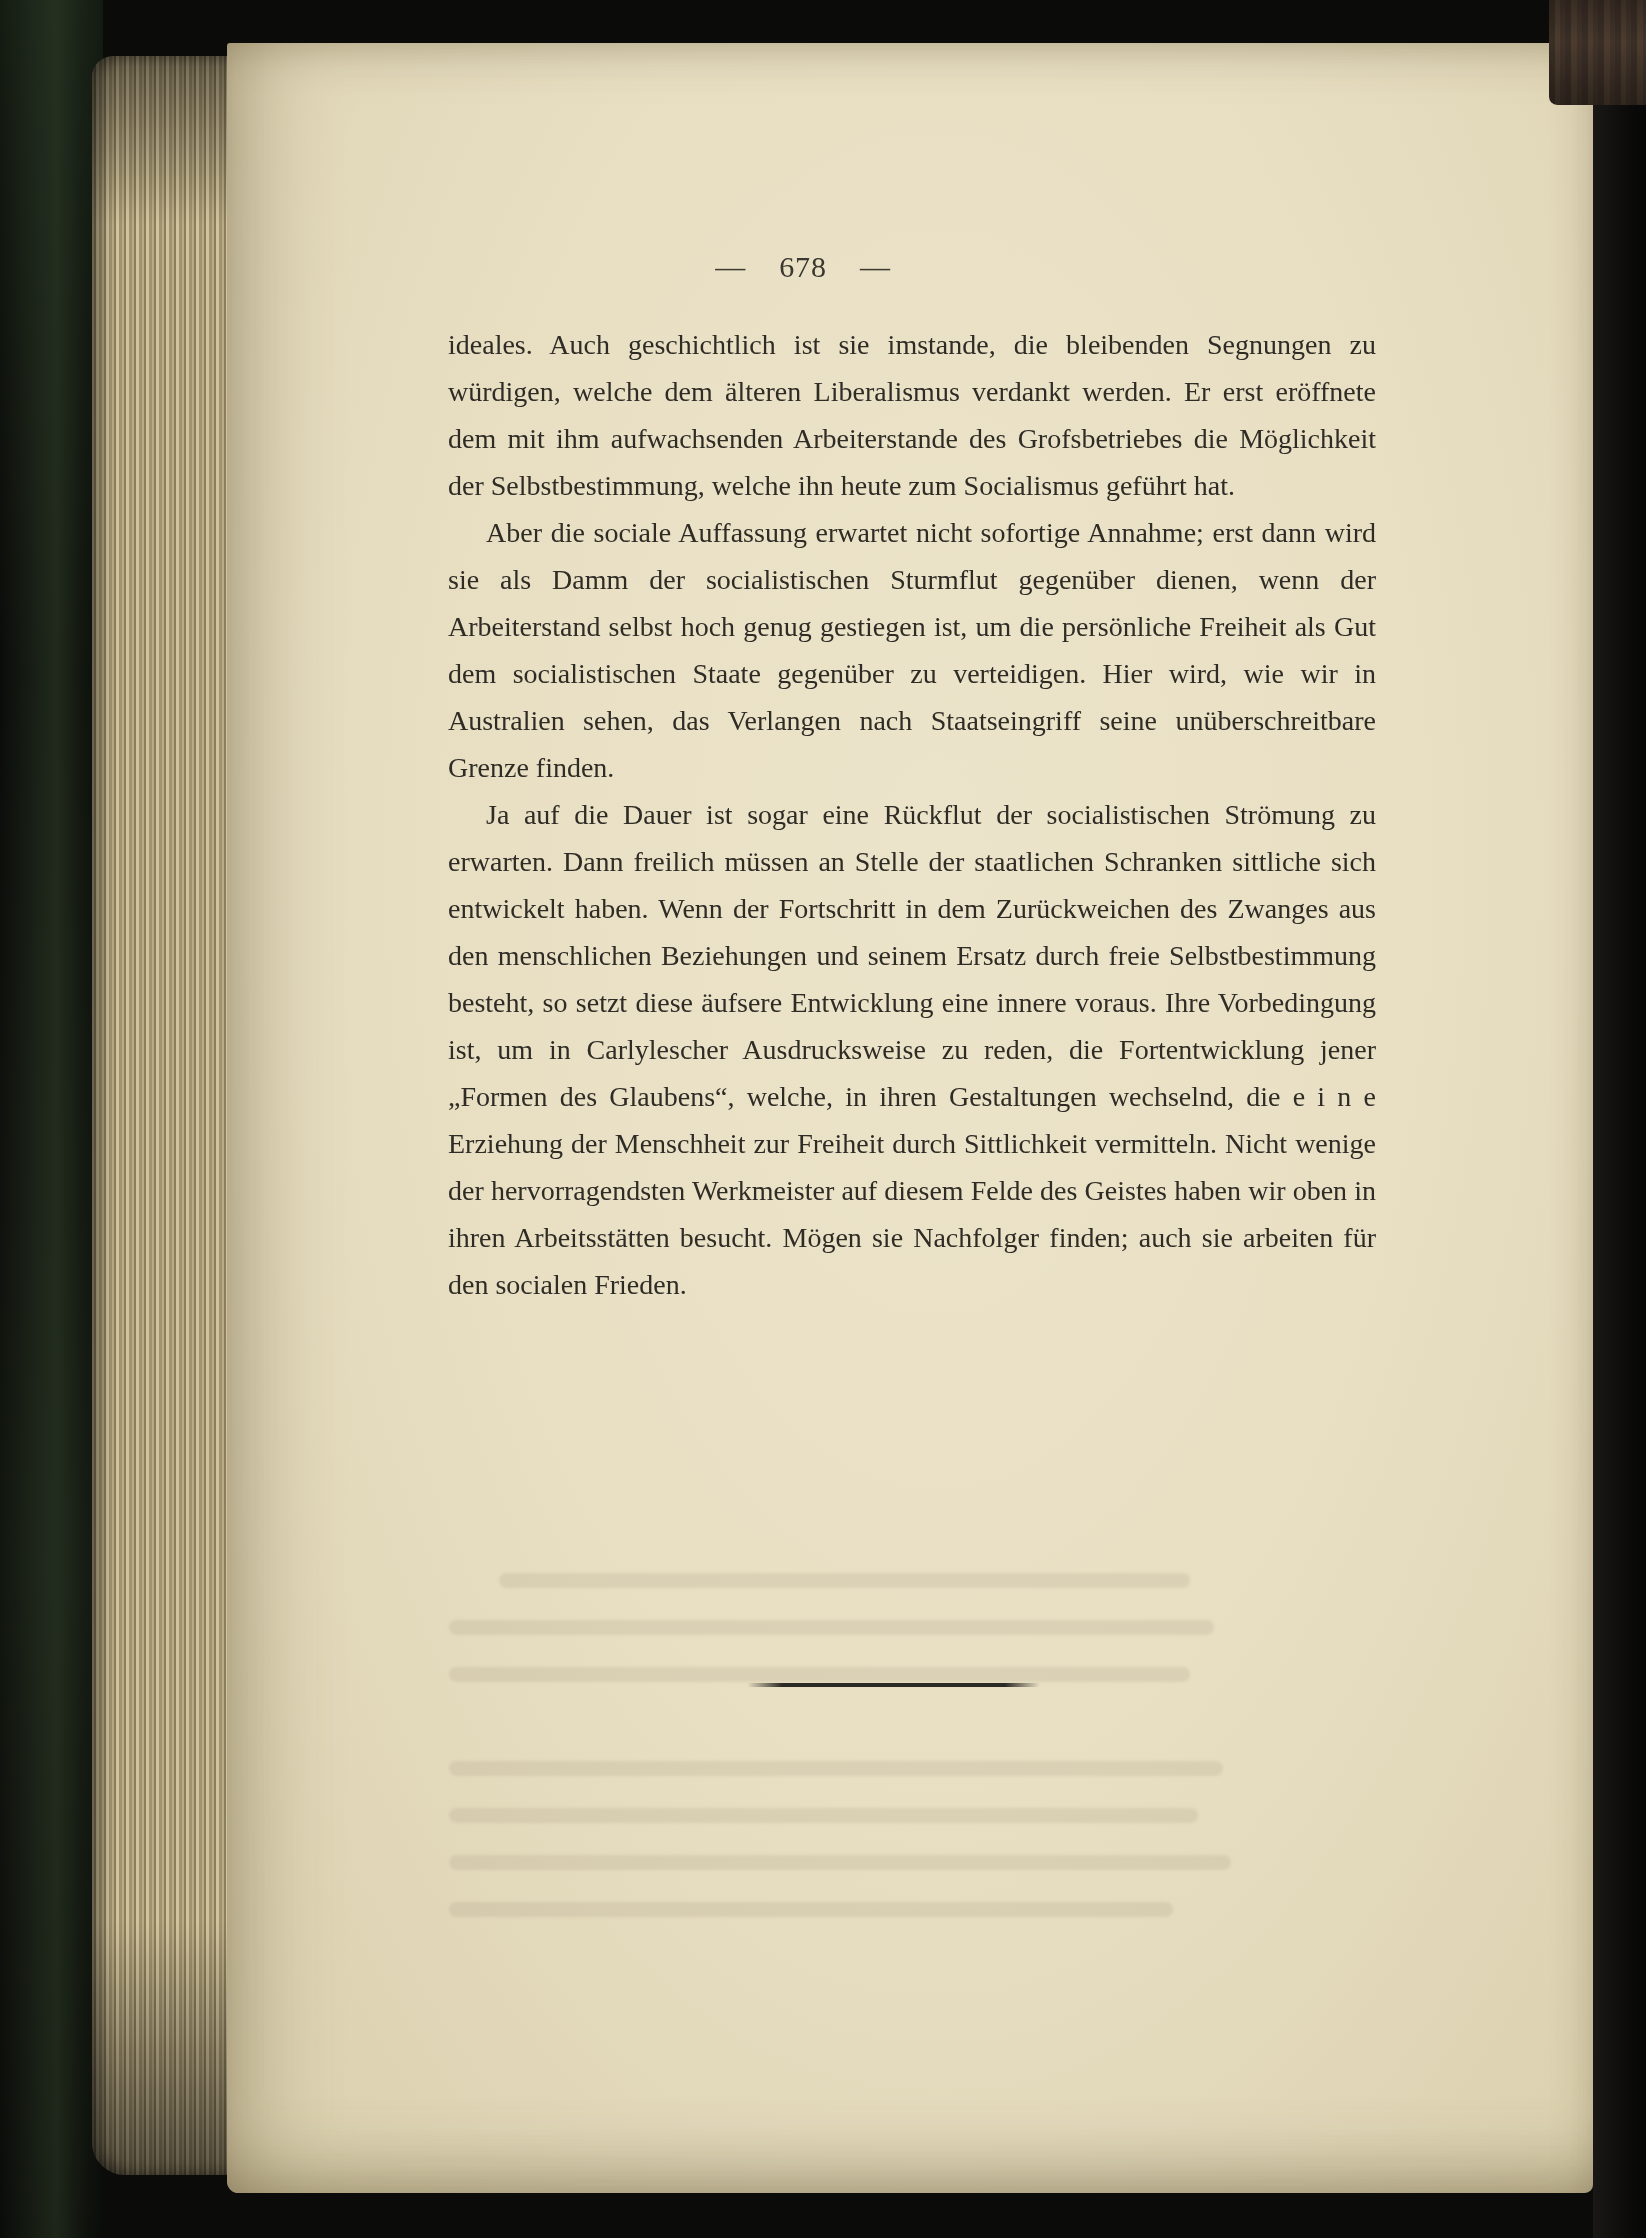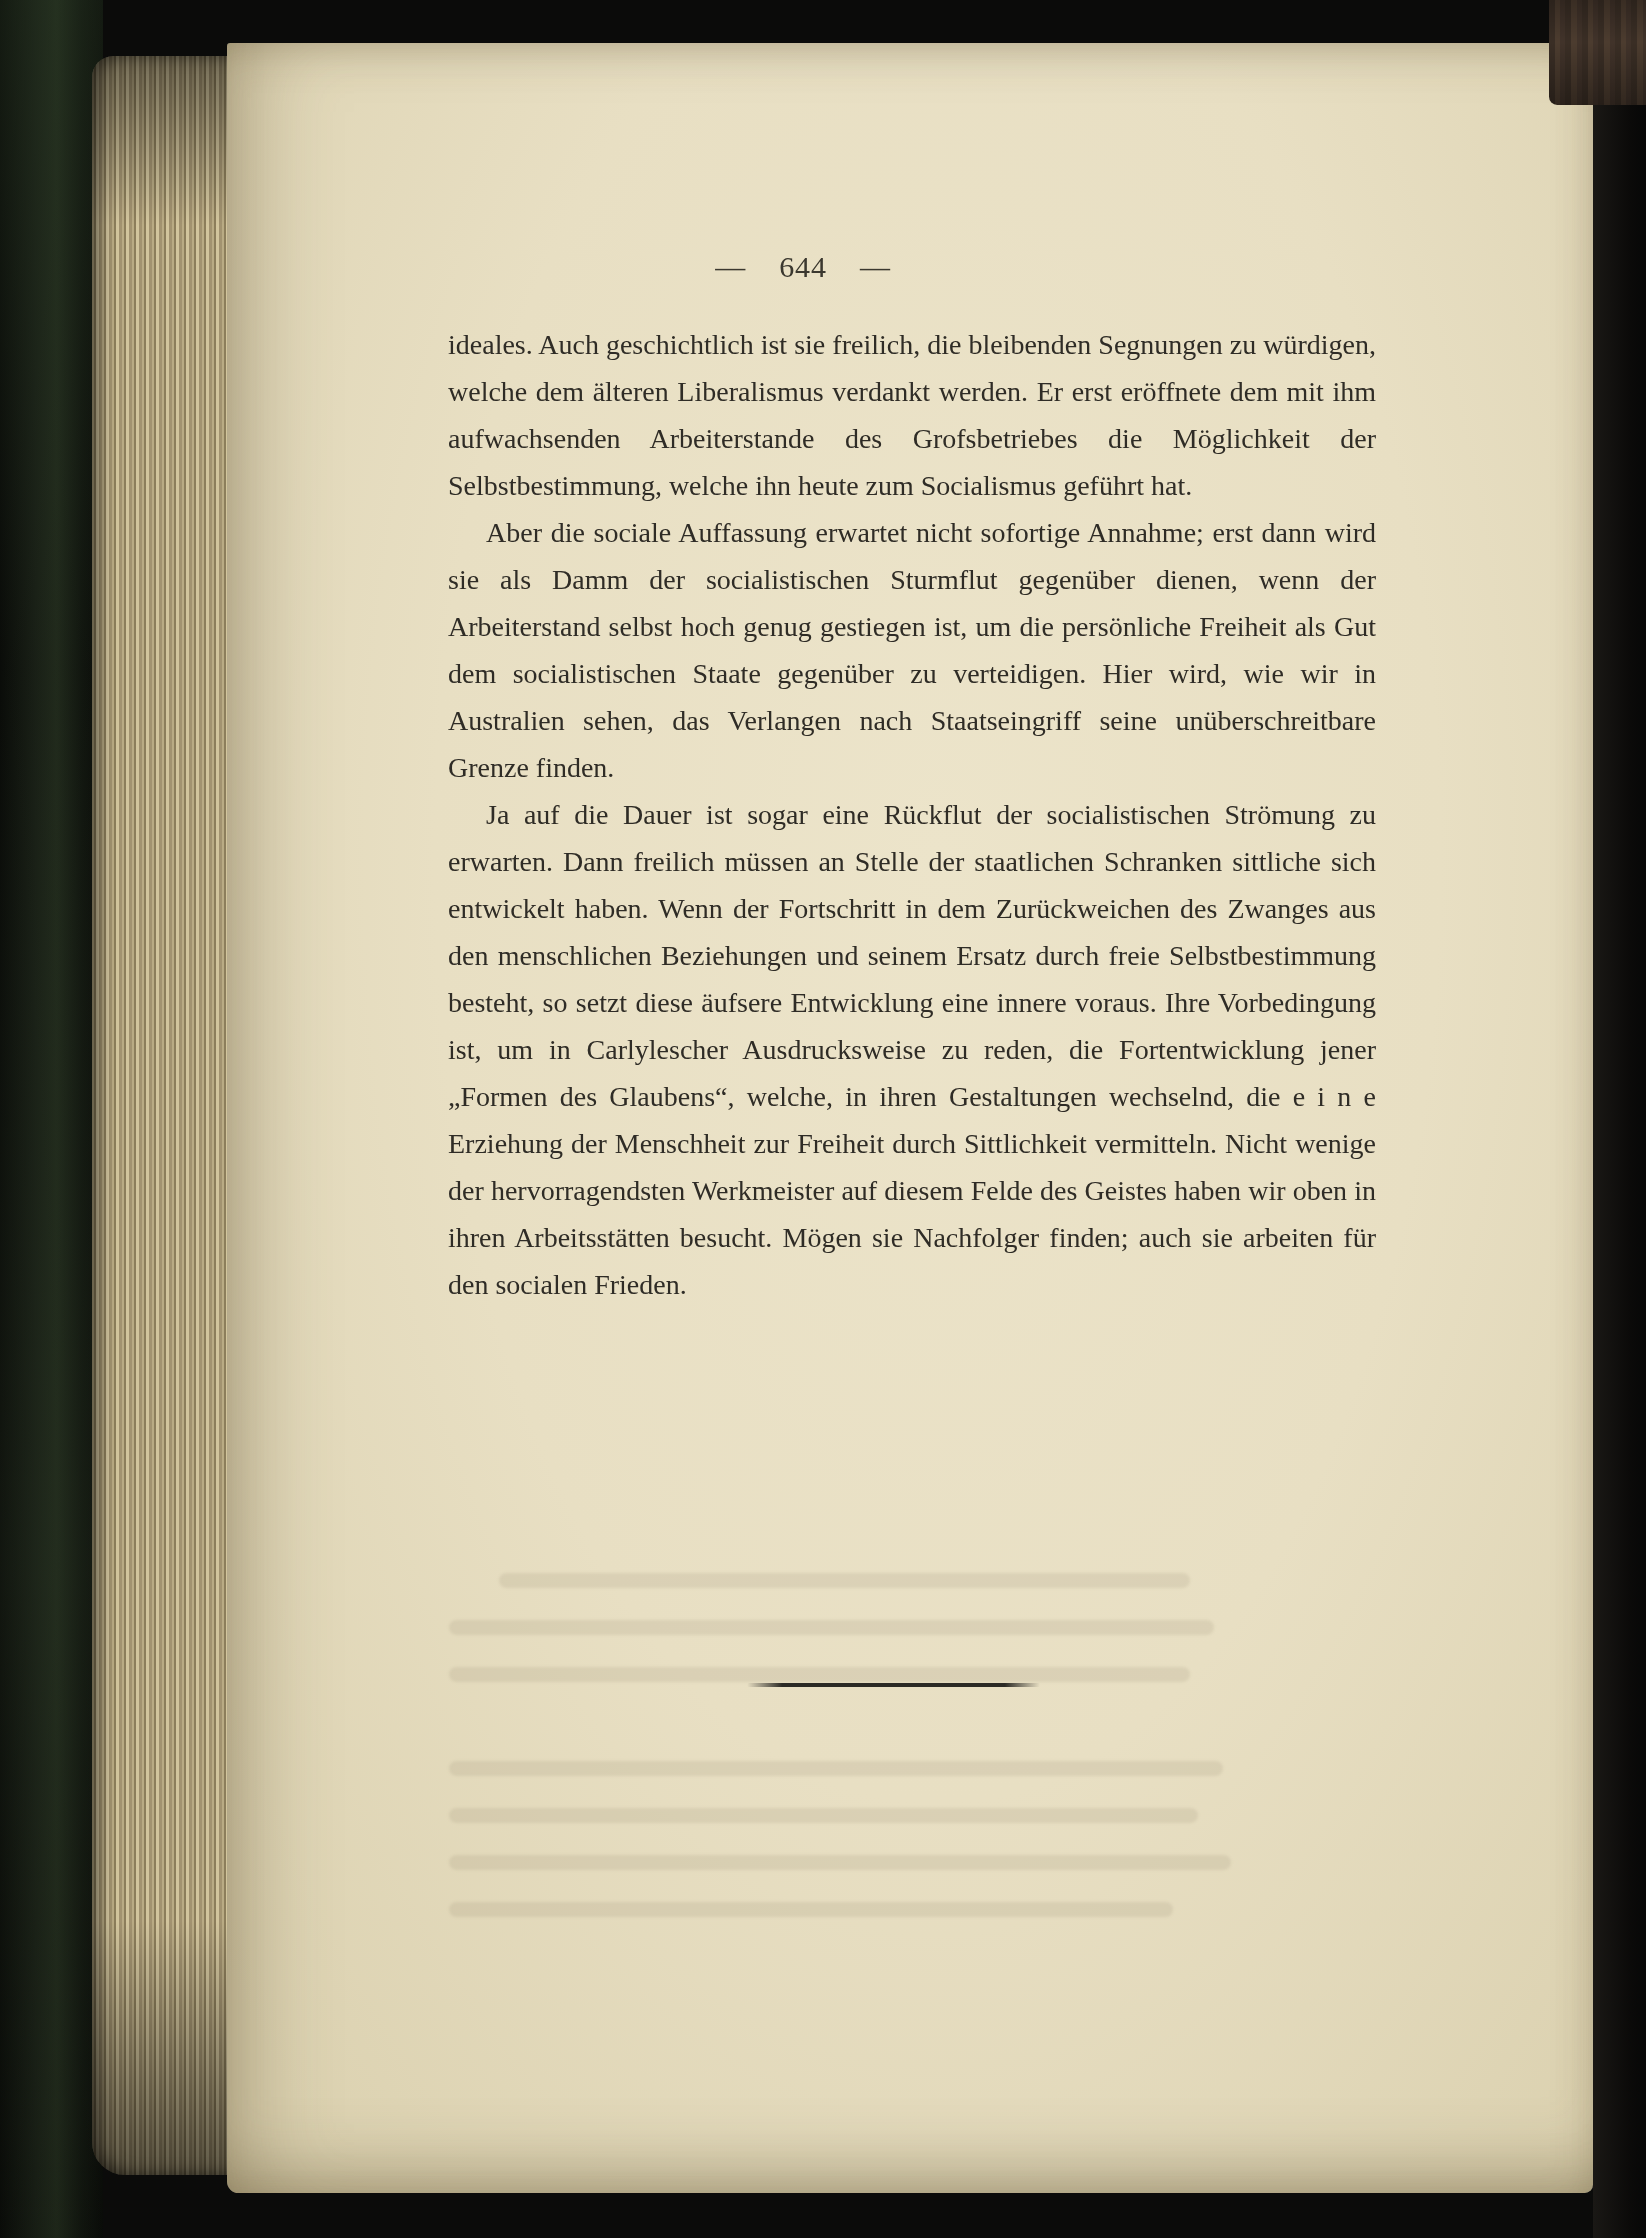--- a/index.html
+++ b/index.html
@@ -124,24 +124,24 @@
 <body>
 
 <div class="scene">
 
   <div class="cover-left"></div>
 
   <div class="page-stack"></div>
 
   <div class="page">
 
-    <div class="page-number">— 644 —</div>
+    <div class="page-number">— 678 —</div>
 
     <div class="text-block">
-      <p class="no-indent">ideales. Auch geschichtlich ist sie freilich, die bleibenden Segnungen zu würdigen, welche dem älteren Liberalismus verdankt werden. Er erst eröffnete dem mit ihm aufwachsenden Arbeiterstande des Grofsbetriebes die Möglichkeit der Selbstbestimmung, welche ihn heute zum Socialismus geführt hat.</p>
+      <p class="no-indent">ideales. Auch geschichtlich ist sie imstande, die bleibenden Segnungen zu würdigen, welche dem älteren Liberalismus verdankt werden. Er erst eröffnete dem mit ihm aufwachsenden Arbeiterstande des Grofsbetriebes die Möglichkeit der Selbstbestimmung, welche ihn heute zum Socialismus geführt hat.</p>
       <p>Aber die sociale Auffassung erwartet nicht sofortige Annahme; erst dann wird sie als Damm der socialistischen Sturmflut gegenüber dienen, wenn der Arbeiterstand selbst hoch genug gestiegen ist, um die persönliche Freiheit als Gut dem socialistischen Staate gegenüber zu verteidigen. Hier wird, wie wir in Australien sehen, das Verlangen nach Staatseingriff seine unüberschreitbare Grenze finden.</p>
       <p>Ja auf die Dauer ist sogar eine Rückflut der socialistischen Strömung zu erwarten. Dann freilich müssen an Stelle der staatlichen Schranken sittliche sich entwickelt haben. Wenn der Fortschritt in dem Zurückweichen des Zwanges aus den menschlichen Beziehungen und seinem Ersatz durch freie Selbstbestimmung besteht, so setzt diese äufsere Entwicklung eine innere voraus. Ihre Vorbedingung ist, um in Carlylescher Ausdrucksweise zu reden, die Fortentwicklung jener „Formen des Glaubens“, welche, in ihren Gestaltungen wechselnd, die e i n e Erziehung der Menschheit zur Freiheit durch Sittlichkeit vermitteln. Nicht wenige der hervorragendsten Werkmeister auf diesem Felde des Geistes haben wir oben in ihren Arbeitsstätten besucht. Mögen sie Nachfolger finden; auch sie arbeiten für den socialen Frieden.</p>
     </div>
 
     <div class="rule"></div>
 
     <div class="bleed">
       <div class="b" style="left:99px; top:49px;  width:691px;"></div>
       <div class="b" style="left:49px;  top:96px; width:765px;"></div>
       <div class="b" style="left:49px;  top:143px; width:741px;"></div>

